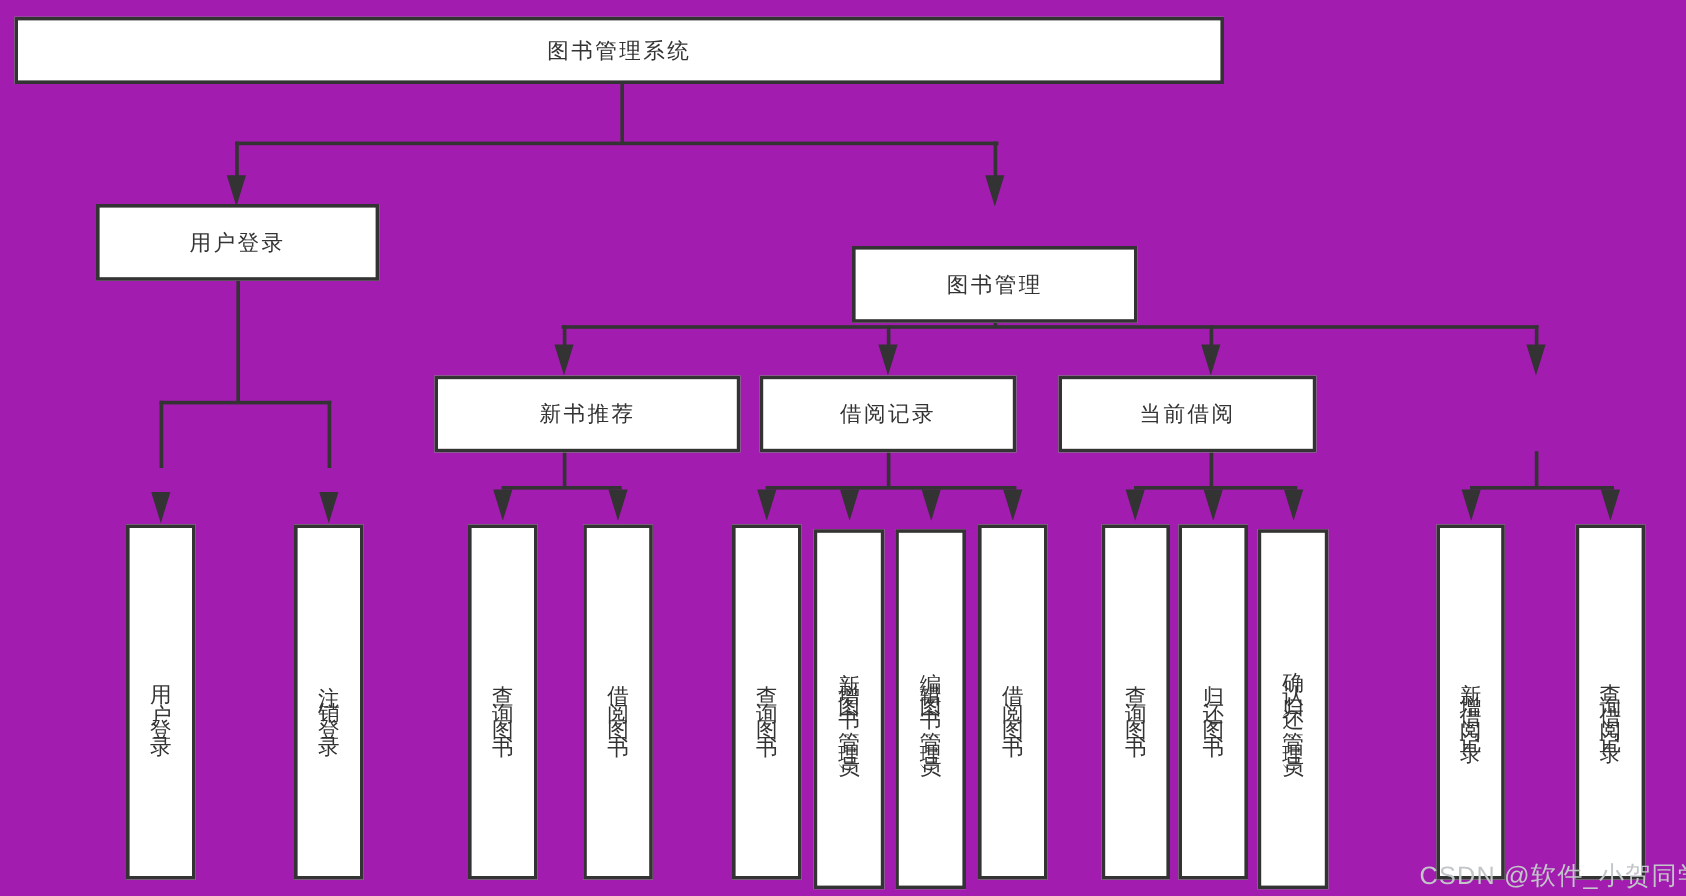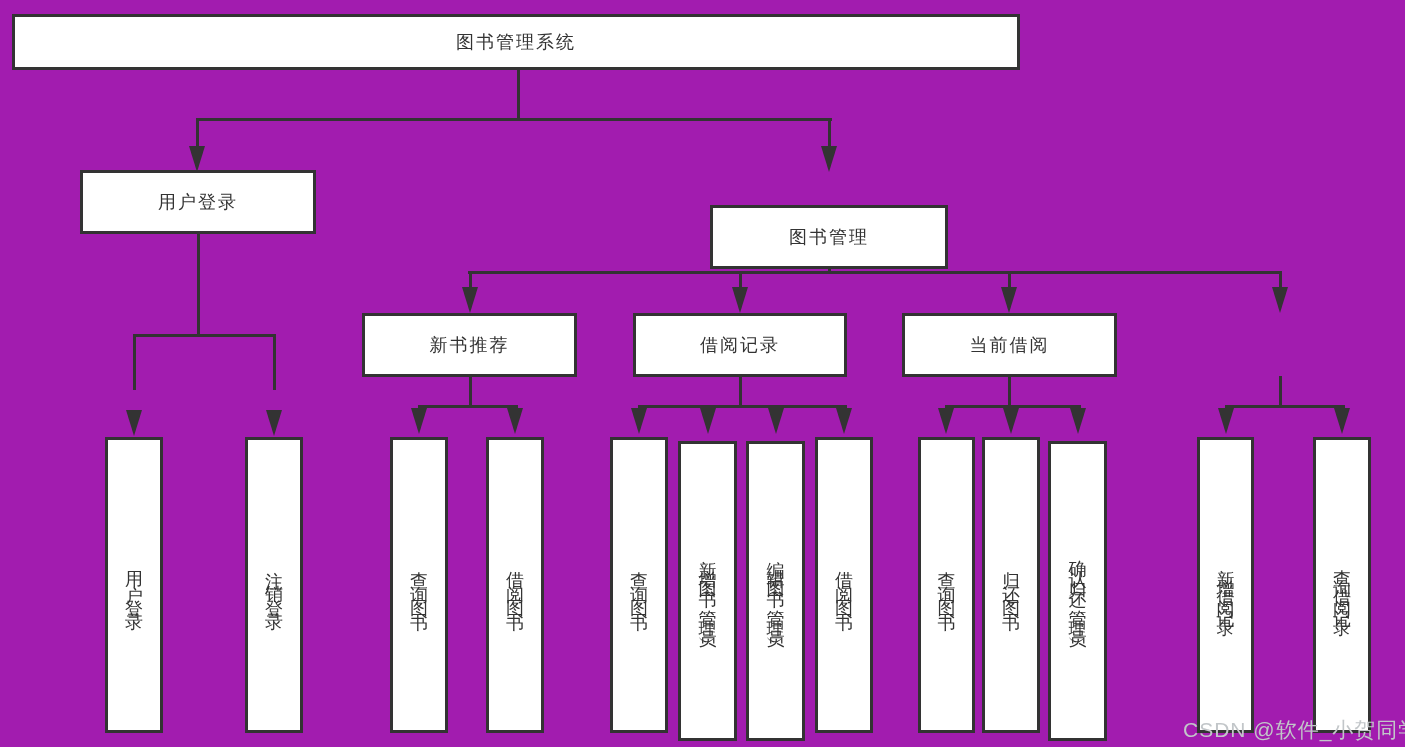--- a/index.html
+++ b/index.html
@@ -114,27 +114,27 @@
     <span class="h-label">图书管理系统</span>
   </div>
 
   <div class="node" style="left:80px; top:170px; width:236px; height:64px;">
     <span class="h-label">用户登录</span>
   </div>
   <div class="node" style="left:710px; top:170px; width:238px; height:64px;margin-top:35px;">
     <span class="h-label">图书管理</span>
   </div>
 
-  <div class="node" style="left:362px; top:313px; width:215px; height:64px;">
+  <div class="node" style="left:362px; top:313px; width:255px; height:64px;">
     <span class="h-label">新书推荐</span>
   </div>
   <div class="node" style="left:633px; top:313px; width:214px; height:64px;">
     <span class="h-label">借阅记录</span>
   </div>
-  <div class="node" style="left:902px; top:313px; width:215px; height:64px;">
+  <div class="node" style="left:882px; top:313px; width:215px; height:64px;">
     <span class="h-label">当前借阅</span>
   </div>
 
   <div class="node leaf" style="left:105px;">
     <span class="leaf-label">用户登录</span>
   </div>
   <div class="node leaf" style="left:245px;">
     <span class="leaf-label">注销登录</span>
   </div>
 

